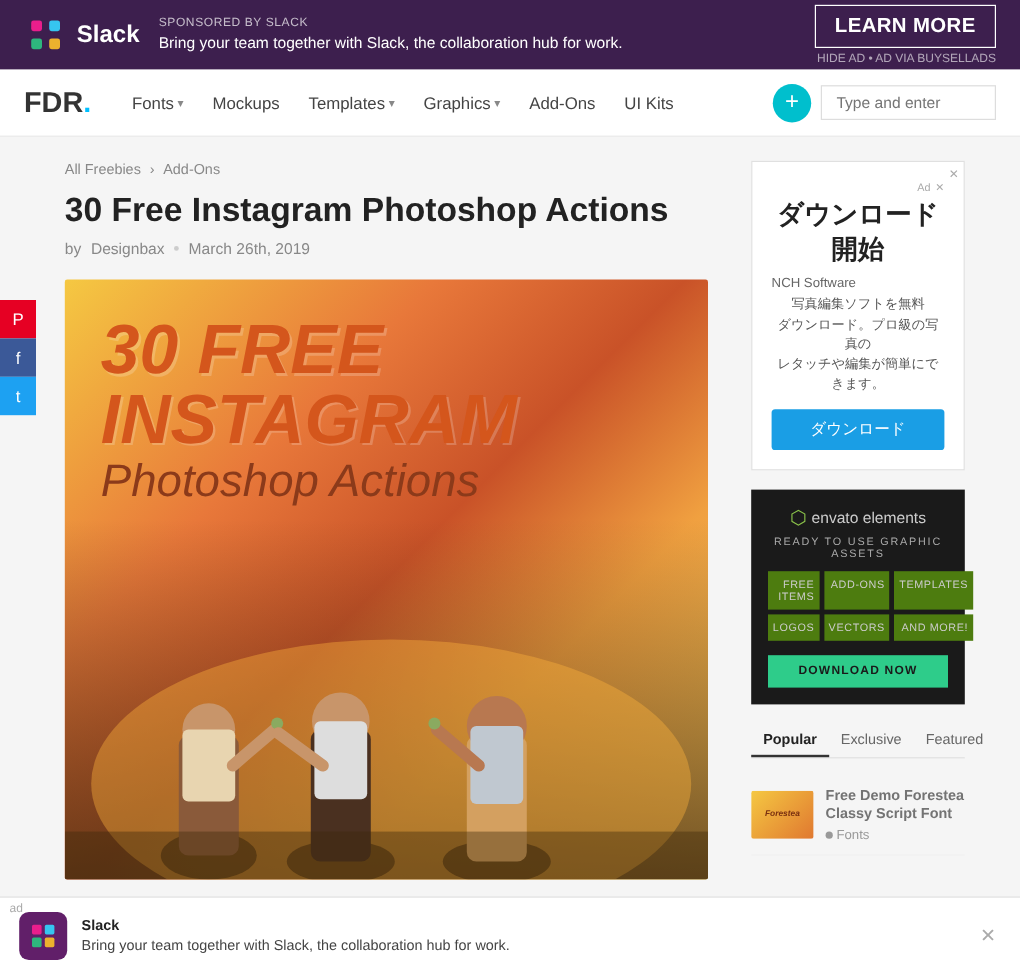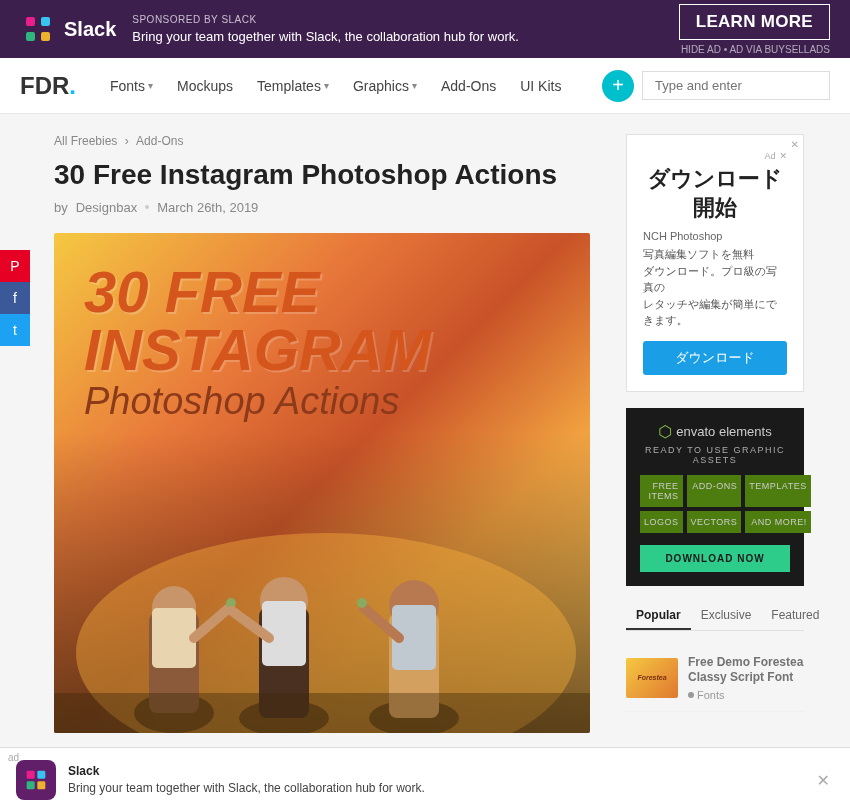--- a/index.html
+++ b/index.html
@@ -123,21 +123,21 @@
       color: white;
       font-size: 20px;
       cursor: pointer;
       font-weight: 300;
     }
     .search-input {
       border: 1px solid #ddd;
       padding: 6px 12px;
       font-size: 13px;
       color: #999;
-      width: 188px;
+      width: 146px;
       outline: none;
     }
 
     
     .content-layout {
       display: flex;
       gap: 0;
       padding: 0;
       max-width: 850px;
     }
@@ -283,21 +283,21 @@
     }
     .ad-brand {
       font-size: 11px;
       color: #666;
       margin-bottom: 4px;
       text-align: left;
     }
     .ad-desc-jp {
       font-size: 11px;
       color: #555;
-      text-align: left;
+      text-align: center;
       margin-bottom: 12px;
       line-height: 1.5;
     }
     .ad-btn-jp {
       background: #1a9ee5;
       color: white;
       border: none;
       padding: 8px 28px;
       font-size: 13px;
       cursor: pointer;
@@ -596,21 +596,21 @@
 
   <div class="sidebar">
 
     <div class="ad-block-1">
       <span class="ad-label">✕</span>
       <div style="display:flex;justify-content:flex-end;gap:4px;margin-bottom:4px;">
         <span style="font-size:9px;color:#aaa;">Ad</span>
         <span style="font-size:9px;color:#aaa;">✕</span>
       </div>
       <div class="ad-title-jp">ダウンロード開始</div>
-      <div class="ad-brand">NCH Photoshop</div>
+      <div class="ad-brand">NCH Software</div>
       <div class="ad-desc-jp">写真編集ソフトを無料<br>ダウンロード。プロ級の写真の<br>レタッチや編集が簡単にできます。</div>
       <button class="ad-btn-jp">ダウンロード</button>
     </div>
 
     <div class="envato-block">
       <div class="envato-logo">
         <span class="envato-logo-icon">⬡</span>
         <span>envato elements</span>
       </div>
       <div class="envato-subtitle">READY TO USE GRAPHIC ASSETS</div>

